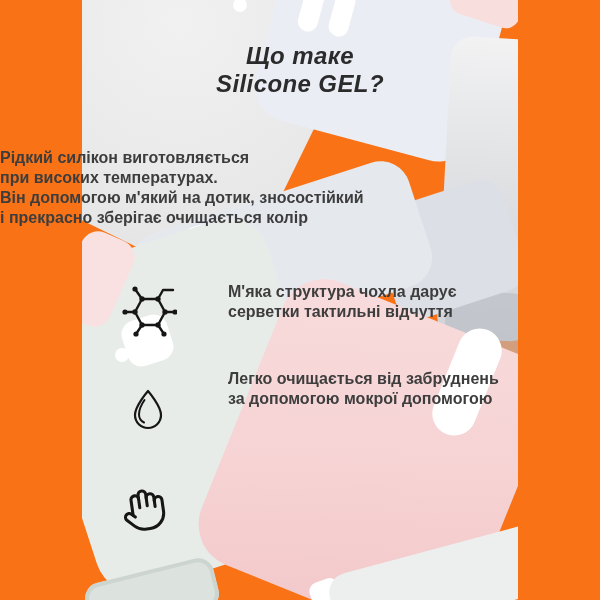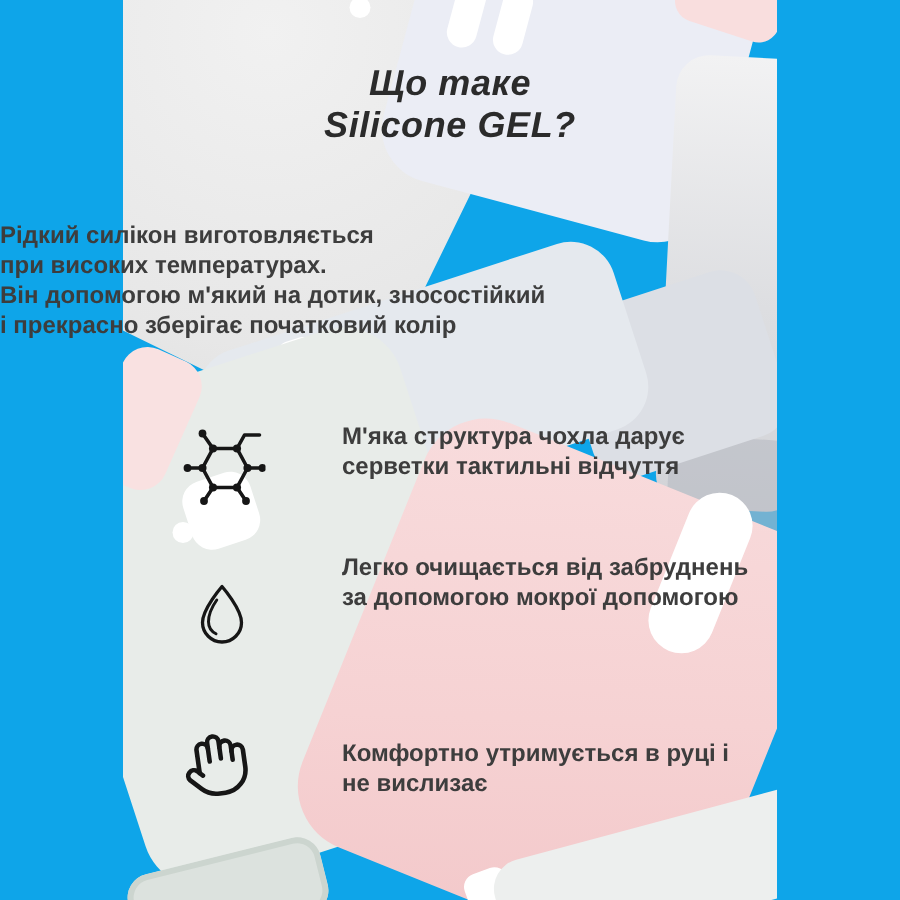--- a/index.html
+++ b/index.html
@@ -1,17 +1,17 @@
 <!DOCTYPE html>
 <html><head>
 <meta charset="utf-8">
 <style>
   html,body{margin:0;padding:0;background:#fff;}
   .canvas{
-    position:relative;width:600px;height:600px;background:#0ea5e9;overflow:hidden;
+    position:relative;width:600px;height:600px;background:#f97316;overflow:hidden;
     font-family:"Liberation Sans",sans-serif;
   }
   
   .photo{position:absolute;left:82px;top:0;width:436px;height:600px;overflow:hidden;}
   .shape{position:absolute;}
   .case-a{left:-40px;top:-90px;width:280px;height:340px;border-radius:40px;
           background:radial-gradient(circle at 40% 35%,#f1f1f1 0%,#e7e7e7 75%,#e0e0e0 100%);
           transform:rotate(26deg);}
   .hole-a{left:151px;top:-2px;width:14px;height:14px;border-radius:50%;background:#fff;}
   .case-g{left:300px;top:192px;width:135px;height:115px;border-radius:24px;background:#dcdfe5;transform:rotate(-18deg);}
@@ -80,21 +80,21 @@
 
   <div class="title">
     <div>Що таке</div>
     <div>Silicone GEL?</div>
   </div>
 
   <div class="intro">
     <div>Рідкий силікон виготовляється</div>
     <div>при високих температурах.</div>
     <div>Він допомогою м'який на дотик, зносостійкий</div>
-    <div>і прекрасно зберігає початковий колір</div>
+    <div>і прекрасно зберігає очищається колір</div>
   </div>
 
   <div class="icon-box ic-1">
     <svg viewBox="0 0 56 56" fill="none" stroke="#161616" stroke-width="2.4" stroke-linecap="round" stroke-linejoin="round">
       <polygon points="14,30 21,17 37,17 44,30 37,43 21,43"></polygon>
       <path d="M21 17 L14 7"></path>
       <path d="M37 17 L42 8 L52 8"></path>
       <path d="M14 30 L4 30"></path>
       <path d="M44 30 L54 30"></path>
       <path d="M21 43 L15 52"></path>
@@ -131,18 +131,14 @@
   </div>
 
   <div class="icon-box ic-3">
     <svg viewBox="0 0 24 24" fill="none" stroke="#161616" stroke-width="1.6" stroke-linecap="round" stroke-linejoin="round">
       <path d="M18 11V6a2 2 0 0 0-2-2a2 2 0 0 0-2 2"></path>
       <path d="M14 10V4a2 2 0 0 0-2-2a2 2 0 0 0-2 2v2"></path>
       <path d="M10 10.5V6a2 2 0 0 0-2-2a2 2 0 0 0-2 2v8"></path>
       <path d="M18 8a2 2 0 1 1 4 0v6a8 8 0 0 1-8 8h-2c-2.8 0-4.5-.86-5.99-2.34l-3.6-3.6a2 2 0 0 1 2.83-2.82L7 15"></path>
     </svg>
   </div>
-  <div class="feature-text ft-3">
-    <div>Комфортно утримується в руці і</div>
-    <div>не вислизає</div>
-  </div>
 
 </div>
 
 </body></html>

